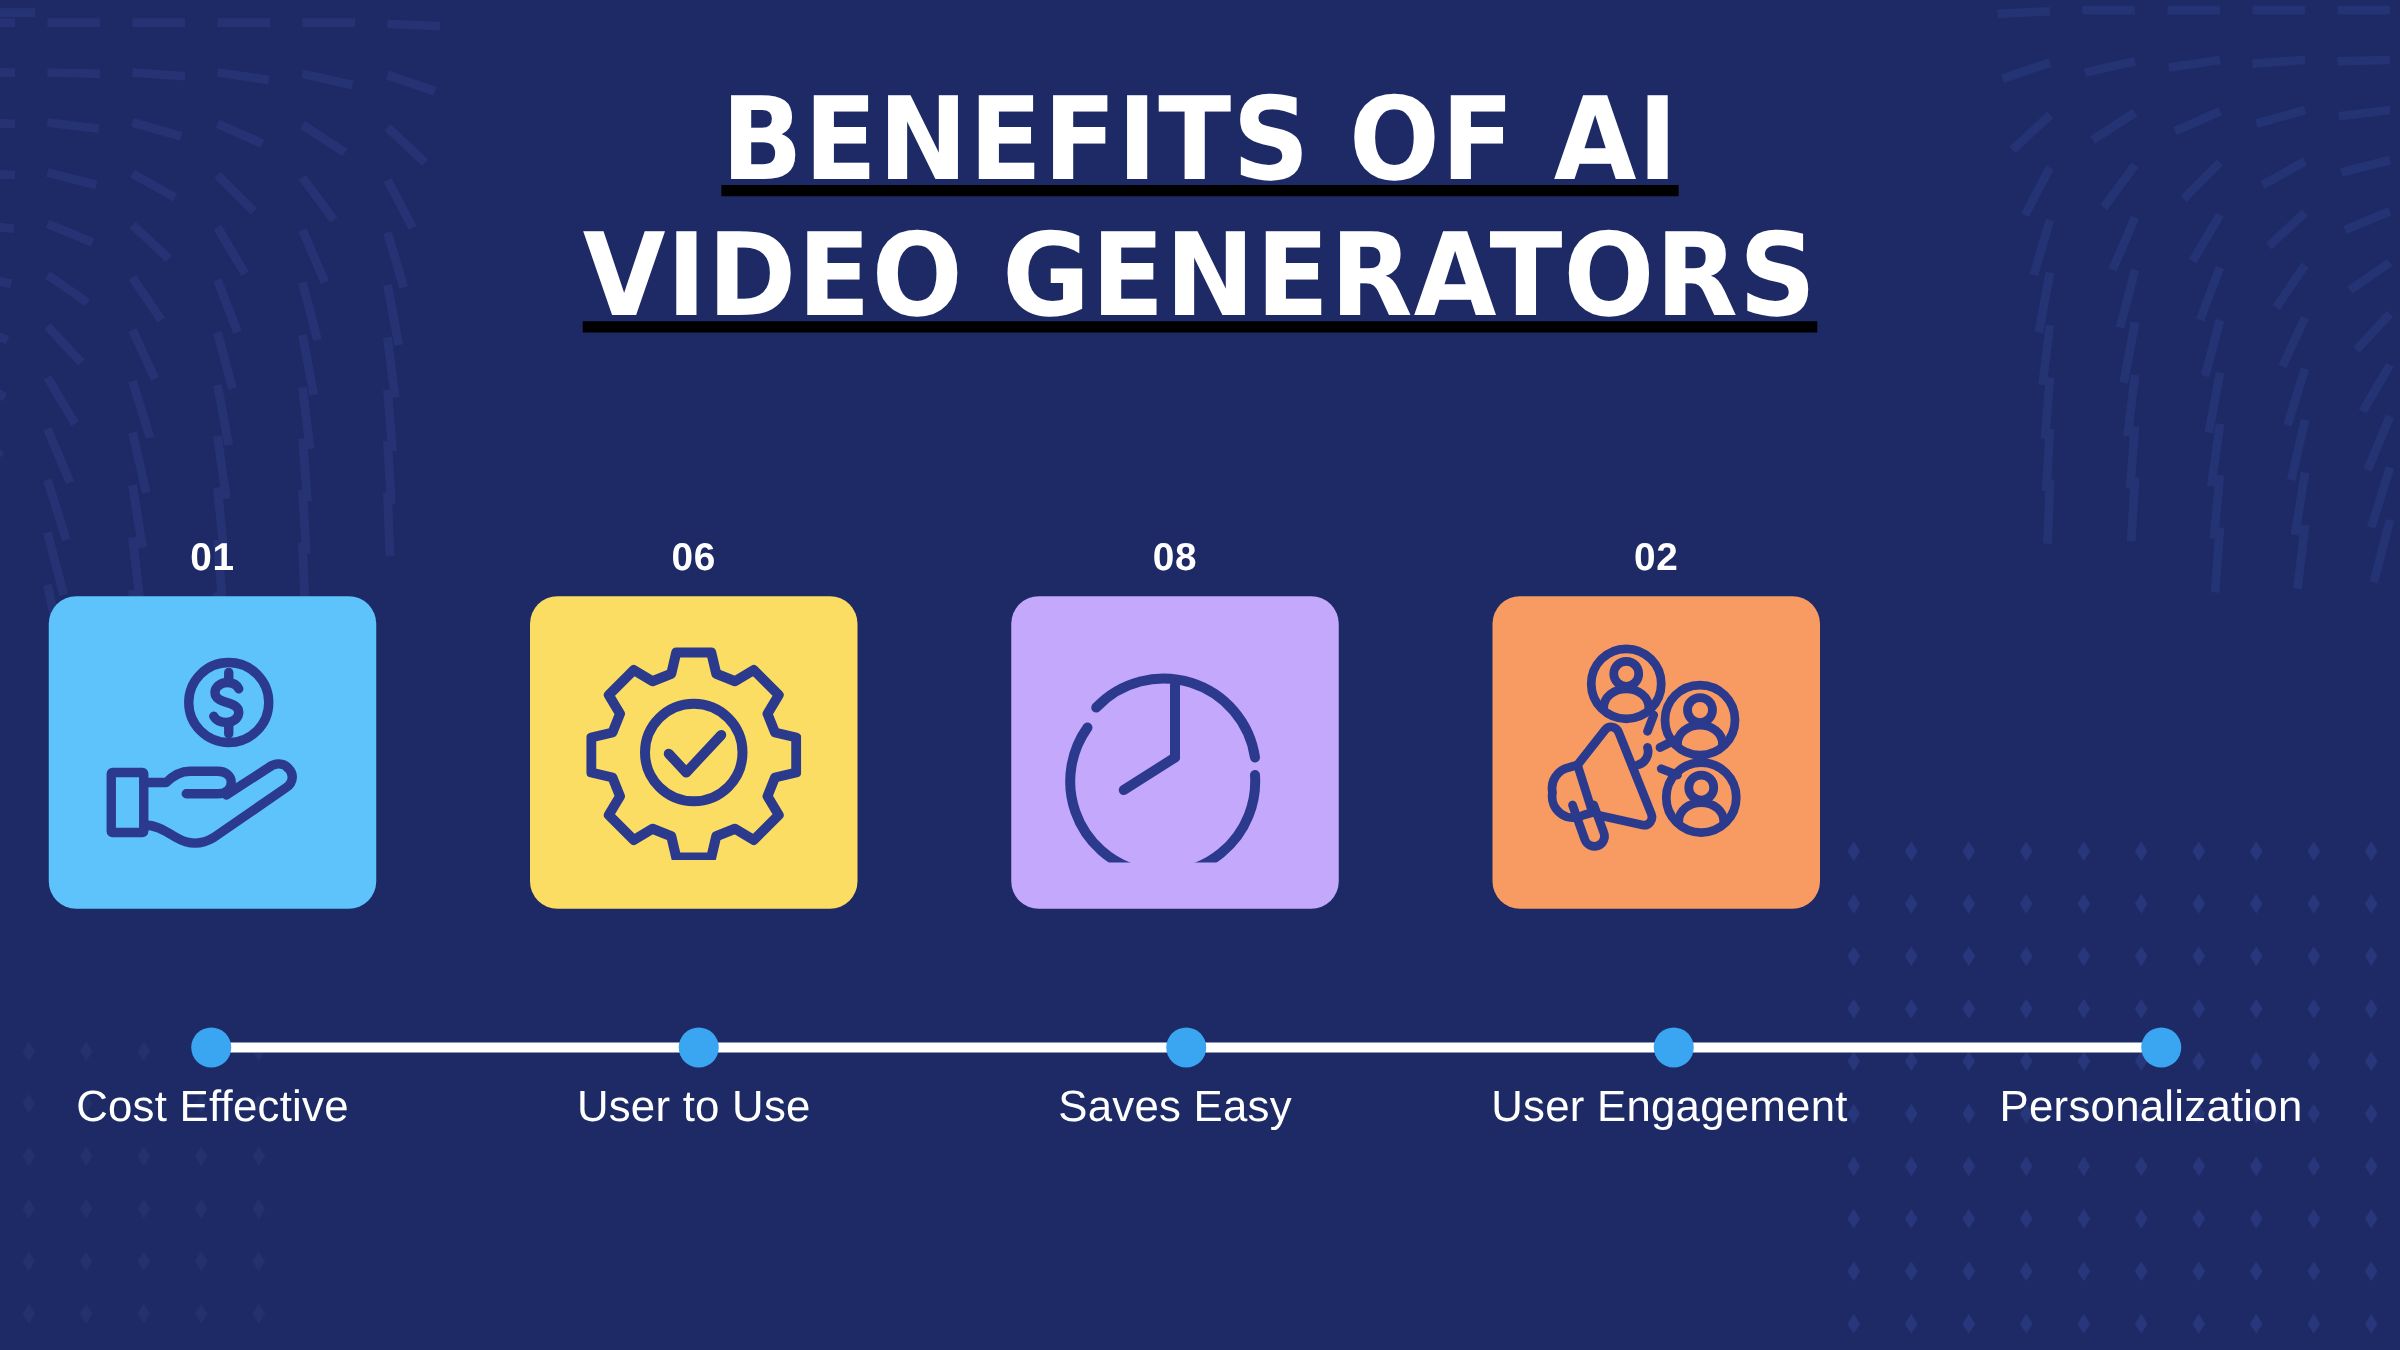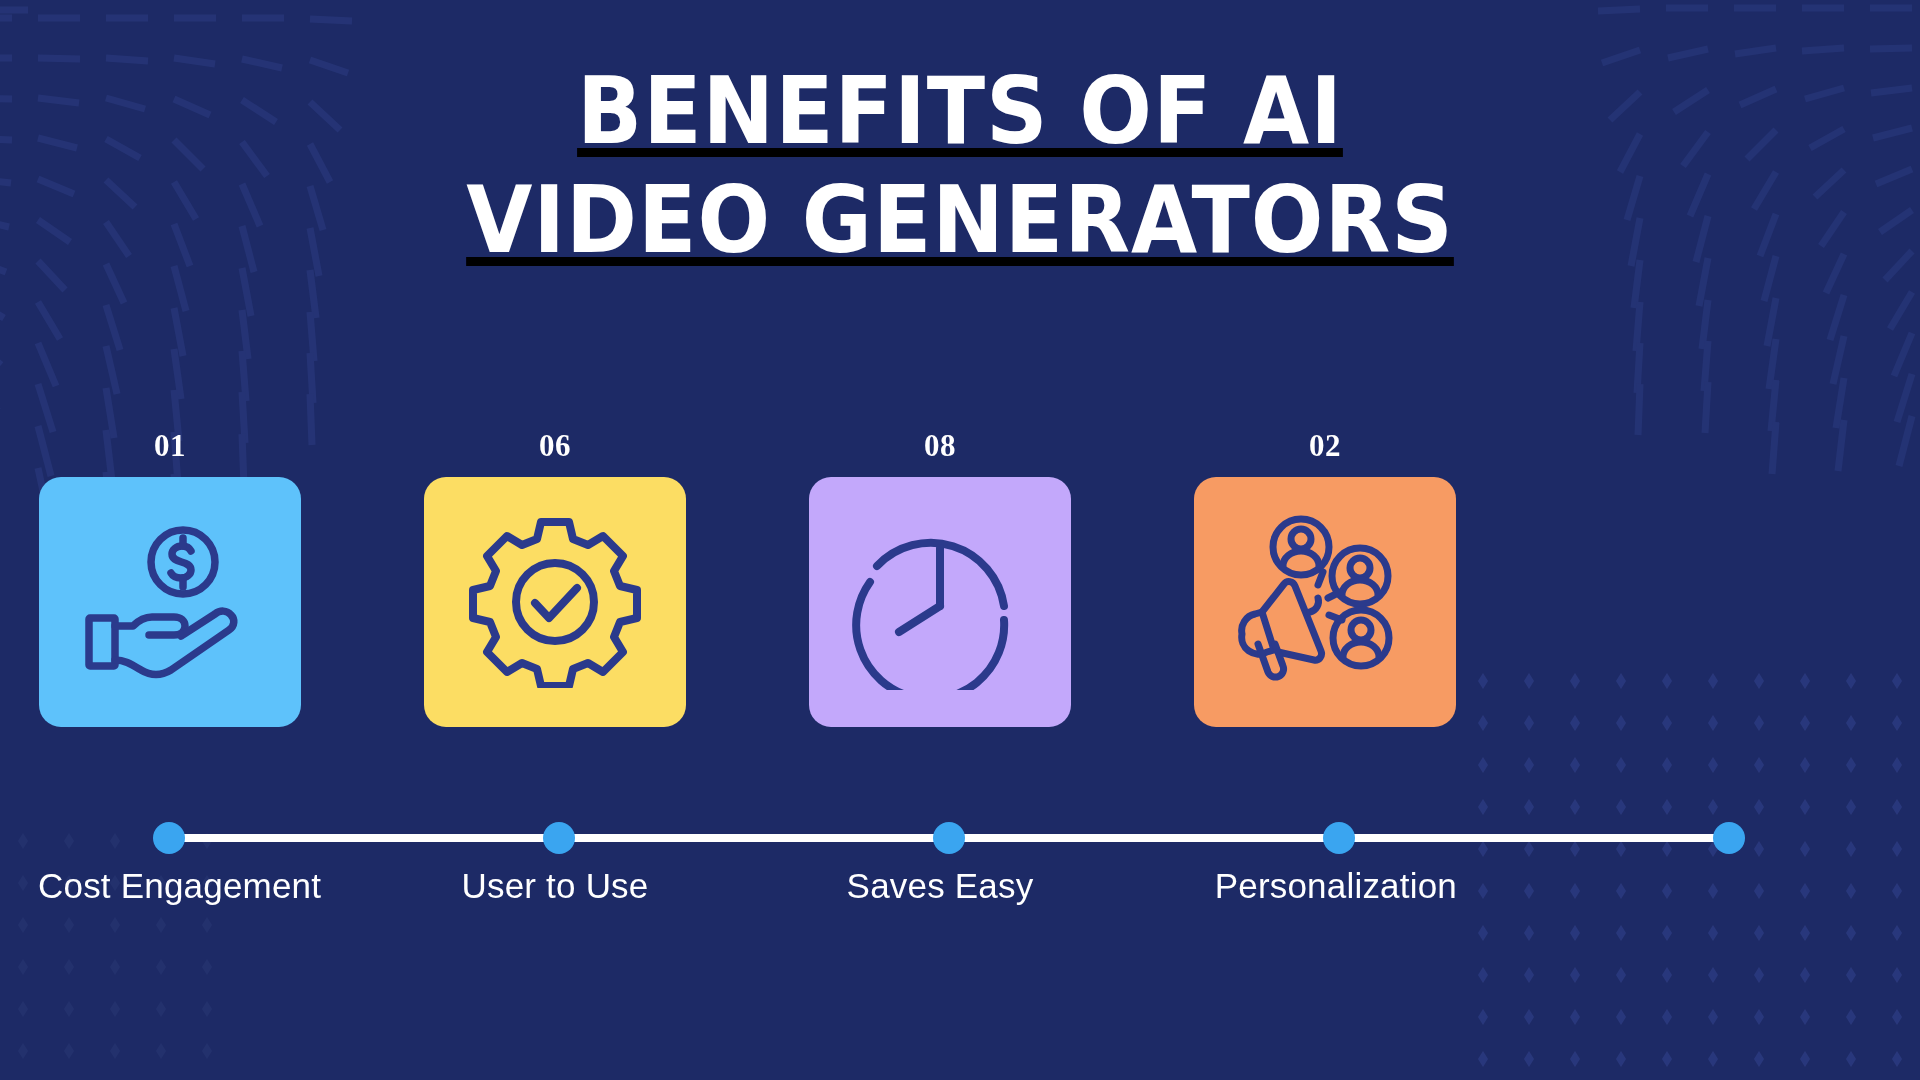--- a/index.html
+++ b/index.html
@@ -99,21 +99,21 @@
     width: 264px;
     margin-right: 121px;
     display: flex;
     flex-direction: column;
     align-items: center;
   }
   .card-col:last-child { margin-right: 0; }
 
   .step-number {
     color: #ffffff;
-    font-family: Liberation Serif, serif;
+    font-family: Liberation Sans, sans-serif;
     font-weight: 700;
     font-size: 31px;
     letter-spacing: 0.5px;
     margin-bottom: 16px;
     line-height: 1;
   }
 
   .icon-card {
     width: 262px;
     height: 250px;
@@ -477,19 +477,20 @@
   <div class="timeline">
     <div class="timeline-line"></div>
     <div class="timeline-dot" style="left:169px"></div>
     <div class="timeline-dot" style="left:559px"></div>
     <div class="timeline-dot" style="left:949px"></div>
     <div class="timeline-dot" style="left:1339px"></div>
     <div class="timeline-dot" style="left:1729px"></div>
   </div>
 
   <div class="labels-row">
-    <div class="label-col">Cost Engagement</div>
+    <div class="label-col">Cost Effective</div>
     <div class="label-col">User to Use</div>
     <div class="label-col">Saves Easy</div>
+    <div class="label-col">User Engagement</div>
     <div class="label-col">Personalization</div>
   </div>
 
 </div>
 
 </body></html>

